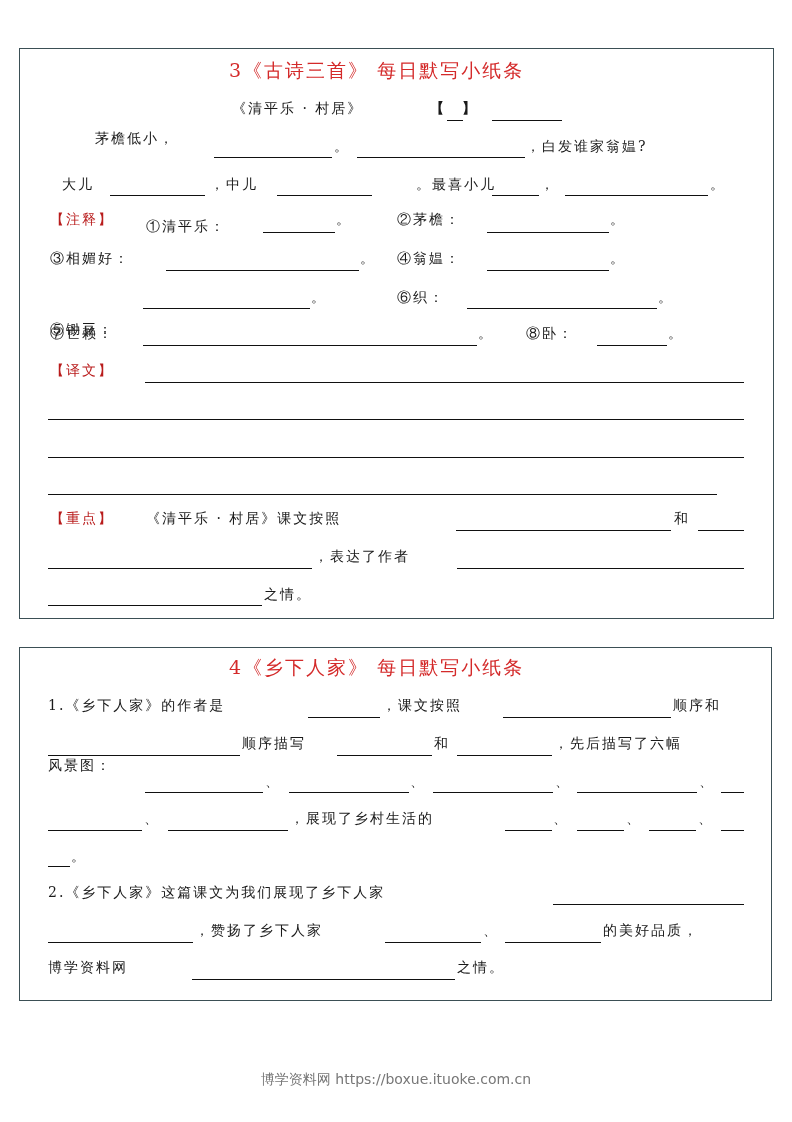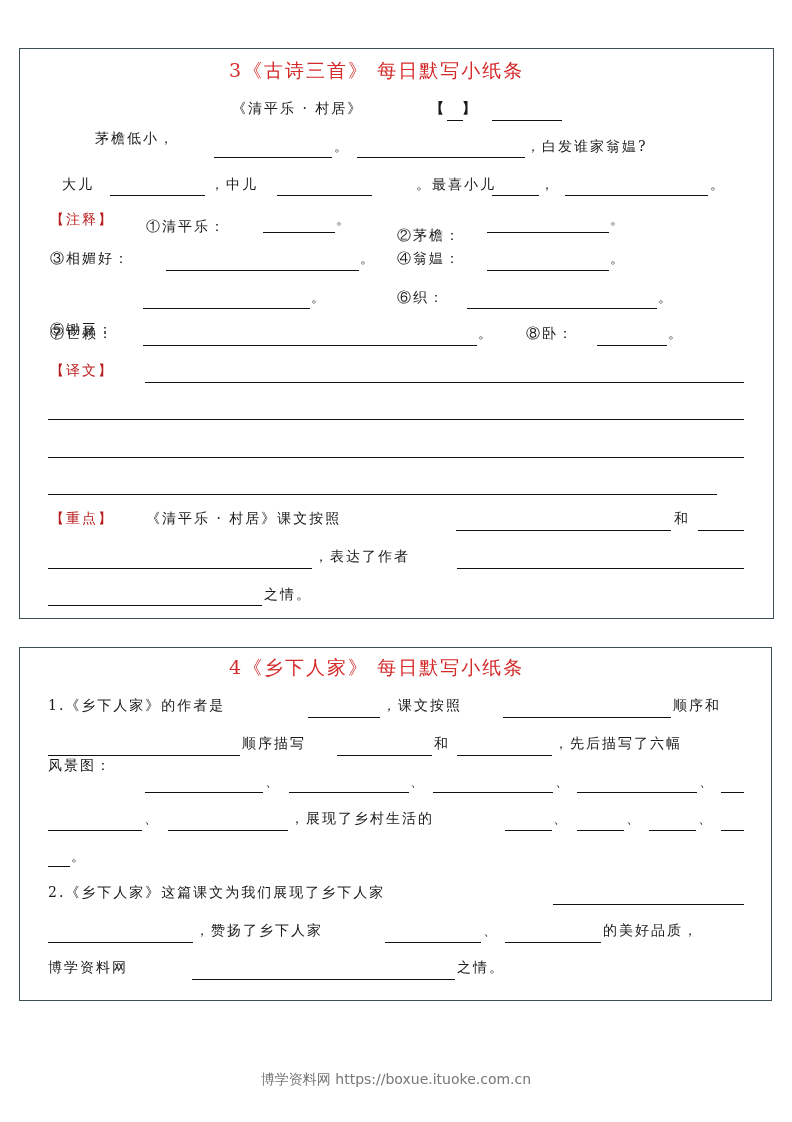--- a/index.html
+++ b/index.html
@@ -43,21 +43,21 @@
 <div class="t" style="left:372px;top:173px;margin-left:44px;">。最喜小儿</div>
 <div class="ln" style="left:492px;top:195px;width:47px;"></div>
 <div class="t" style="left:540px;top:173px;">，</div>
 <div class="ln" style="left:565px;top:195px;width:143px;"></div>
 <div class="t" style="left:710px;top:173px;">。</div>
 
 <div class="t red" style="left:50px;top:208px;">【注释】</div>
 <div class="t" style="left:146px;top:208px;margin-top:7px;">①清平乐：</div>
 <div class="ln" style="left:263px;top:232px;width:72px;"></div>
 <div class="t" style="left:336px;top:208px;">。</div>
-<div class="t" style="left:397px;top:208px;margin-top:16px;">②茅檐：</div>
+<div class="t" style="left:397px;top:208px;">②茅檐：</div>
 <div class="ln" style="left:487px;top:232px;width:122px;"></div>
 <div class="t" style="left:610px;top:208px;">。</div>
 
 <div class="t" style="left:50px;top:247px;">③相媚好：</div>
 <div class="ln" style="left:166px;top:270px;width:193px;"></div>
 <div class="t" style="left:360px;top:247px;">。</div>
 <div class="t" style="left:397px;top:247px;">④翁媪：</div>
 <div class="ln" style="left:487px;top:270px;width:122px;"></div>
 <div class="t" style="left:610px;top:247px;">。</div>
 

